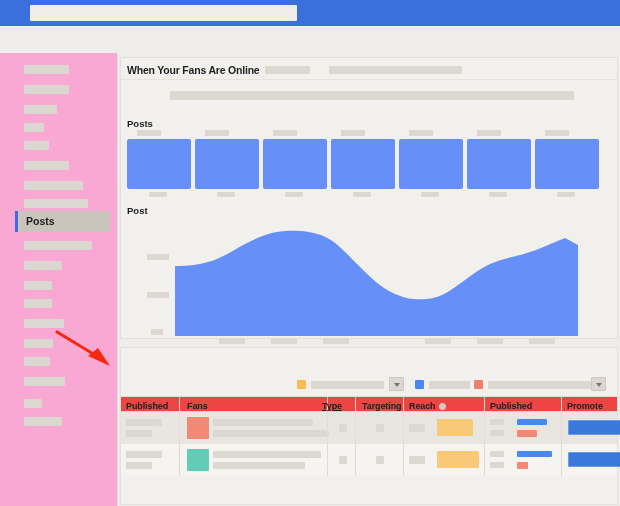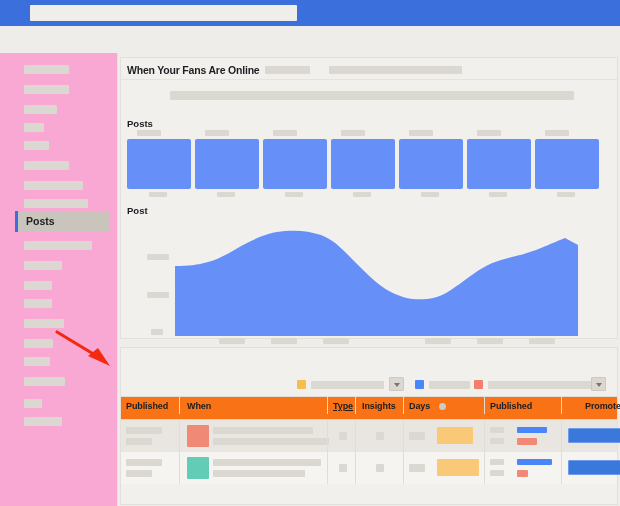--- a/index.html
+++ b/index.html
@@ -98,21 +98,21 @@
   }
   .caret-box::after {
     content: ""; position: absolute; left: 4px; top: 5px;
     border-left: 3.5px solid transparent; border-right: 3.5px solid transparent;
     border-top: 4px solid #7a746c;
   }
 
   
   .tbl { position: absolute; left: 0; top: 48px; width: 100%; }
   .thead {
-    position: relative; height: 24px; background: #f97316;
+    position: relative; height: 16px; background: #ef4444;
     border-top: 1px solid #e0dcd6; border-bottom: 1px solid #d9d4cd;
   }
   .th {
     position: absolute; top: 4px; font-size: 9px; font-weight: bold;
     color: #1c1e21; letter-spacing: -0.1px; white-space: nowrap;
   }
   .vline { position: absolute; top: 0; width: 1px; background: #e0dcd6; }
   .reach-dot {
     position: absolute; width: 7px; height: 7px; border-radius: 50%;
     background: #cfcac2;
@@ -248,32 +248,32 @@
 
         <div class="swatch" style="left:353px;background:#f27f6c;"></div>
         <div class="filter-ph" style="left:367px;width:111px;"></div>
         <div class="caret-box" style="left:470px;"></div>
       </div>
 
       <div class="tbl">
         <div class="thead">
           <div class="th" style="left:5px;">Published</div>
           <div class="vline" style="left:58px;height:17px;"></div>
-          <div class="th" style="left:66px;">When</div>
+          <div class="th" style="left:66px;">Fans</div>
           <div class="vline" style="left:206px;height:17px;"></div>
-          <div class="th" style="left:212px;text-decoration:underline;">Type</div>
+          <div class="th" style="left:201px;text-decoration:underline;">Type</div>
           <div class="vline" style="left:234px;height:17px;"></div>
-          <div class="th" style="left:241px;">Insights</div>
+          <div class="th" style="left:241px;">Targeting</div>
           <div class="vline" style="left:282px;height:17px;"></div>
-          <div class="th" style="left:288px;">Days</div>
+          <div class="th" style="left:288px;">Reach</div>
           <div class="reach-dot" style="left:318px;top:6px;"></div>
           <div class="vline" style="left:363px;height:17px;"></div>
           <div class="th" style="left:369px;">Published</div>
           <div class="vline" style="left:440px;height:17px;"></div>
-          <div class="th" style="left:464px;">Promote</div>
+          <div class="th" style="left:446px;">Promote</div>
         </div>
 
         <div class="trow alt">
           <div class="cell-ph" style="left:5px;top:7px;width:36px;height:7px;"></div>
           <div class="cell-ph" style="left:5px;top:18px;width:26px;height:7px;"></div>
           <div class="vline" style="left:58px;height:32px;"></div>
           <div class="thumb" style="left:66px;top:5px;background:#f08a76;"></div>
           <div class="cell-ph" style="left:92px;top:7px;width:100px;height:7px;"></div>
           <div class="cell-ph" style="left:92px;top:18px;width:116px;height:7px;"></div>
           <div class="vline" style="left:206px;height:32px;"></div>

